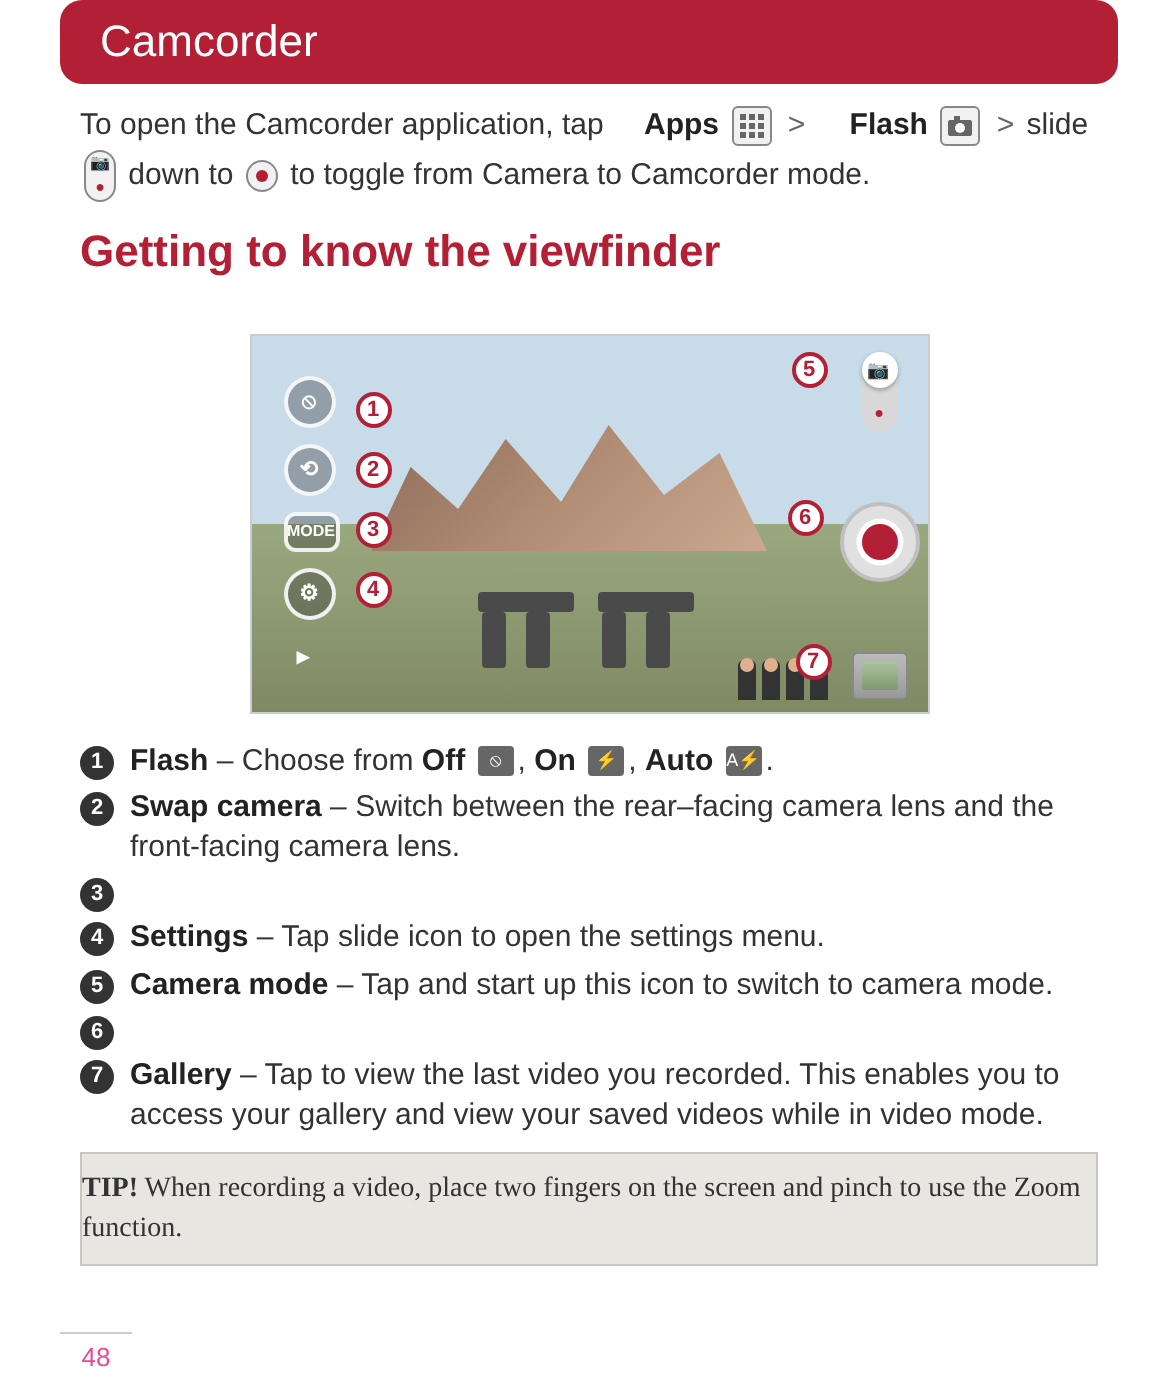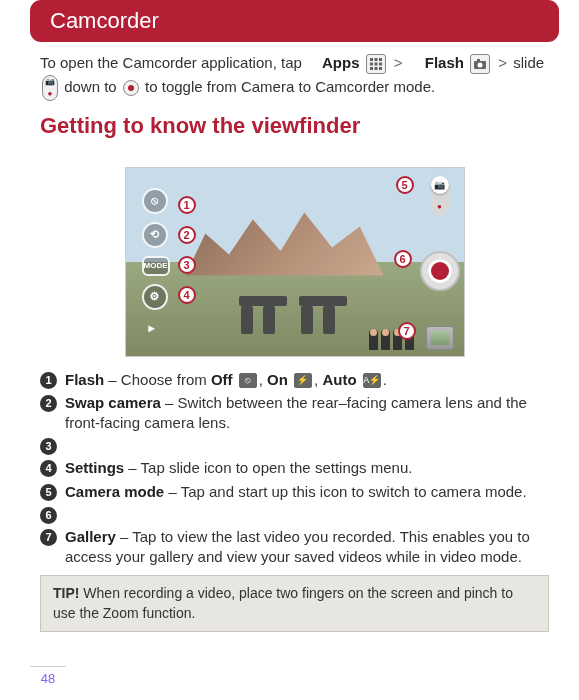--- a/index.html
+++ b/index.html
@@ -89,26 +89,26 @@
     .legend li{display:flex; gap:8px; margin:3px 0; line-height:1.35;}
     .legend .num{
       flex-shrink:0; width:17px;height:17px;border-radius:50%;
       background:#333;color:#fff;font-size:11px;font-weight:bold;
       display:flex;align-items:center;justify-content:center;margin-top:2px;
     }
     .legend b{color:#222;}
     .legend .desc b{font-weight:bold;}
     .tip-box{
       background:#e8e6e1;border:1px solid #c8c6bf;
-      padding:8px 12px;margin-top:8px;font-size:14px;line-height:1.4;
+      padding:8px 0;margin-top:8px;font-size:14px;line-height:1.4;font-family:Liberation Serif, serif;
     }
     .tip-box b{color:#333;}
     .page-num{
       position:absolute; bottom:14px; left:30px;
-      border-top:1px solid #ccc; padding-top:4px; font-size:13px; color:#8b5cf6;
+      border-top:1px solid #ccc; padding-top:4px; font-size:13px; color:#ec4899;
       width:36px; text-align:center;
     }
     .small-icon{
       display:inline-flex;width:18px;height:15px;border:1px solid #666;border-radius:2px;
       background:#666;vertical-align:middle;margin:0 2px;align-items:center;justify-content:center;
       color:#fff;font-size:9px;
     }
   </style>
 </head>
 <body>

